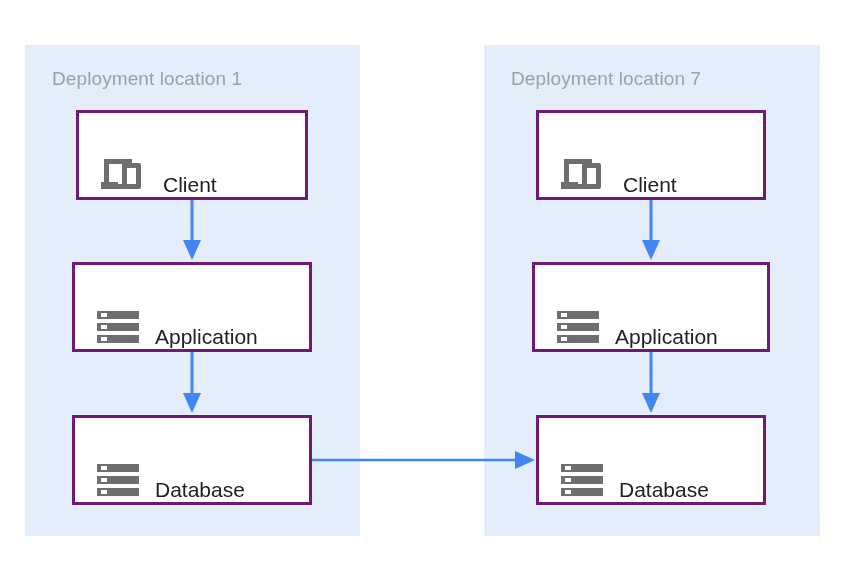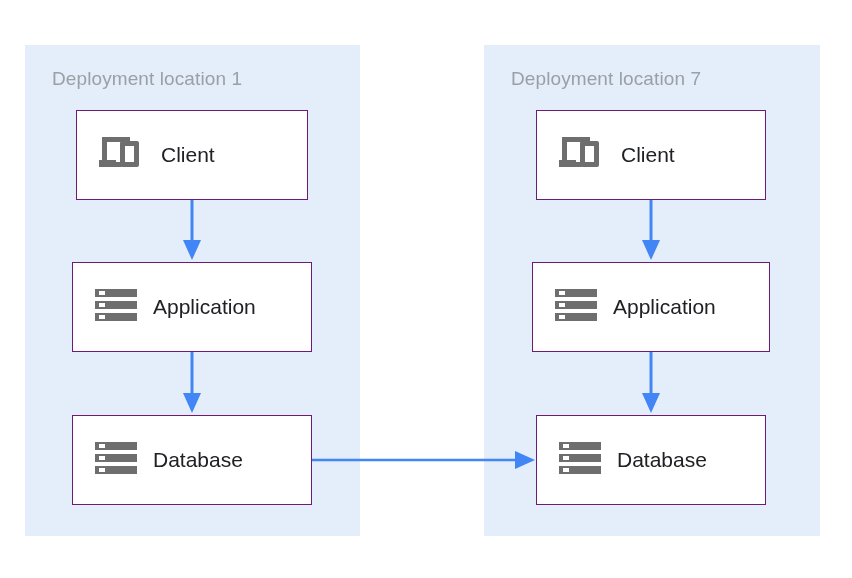--- a/index.html
+++ b/index.html
@@ -38,25 +38,25 @@
     line-height: 24px;
     color: #9aa0a6;
     letter-spacing: 0.1px;
     white-space: nowrap;
   }
 
   
   .node {
     position: absolute;
     background: #ffffff;
-    border: 1px solid #701a75;
+    border: 3px solid #701a75;
     box-sizing: border-box;
     display: flex;
     flex-direction: row;
-    align-items: center;
+    align-items: flex-end;
     justify-content: flex-start;
   }
   .node .node-icon {
     flex: 0 0 auto;
     margin-left: 22px;
     margin-right: 16px;
     display: block;
   }
   .node .node-label {
     font-size: 21px;

